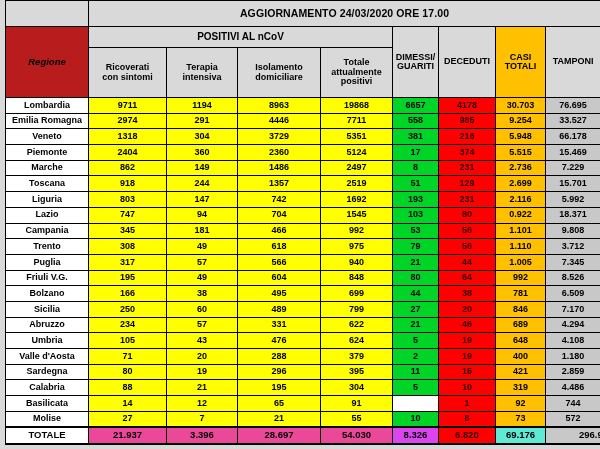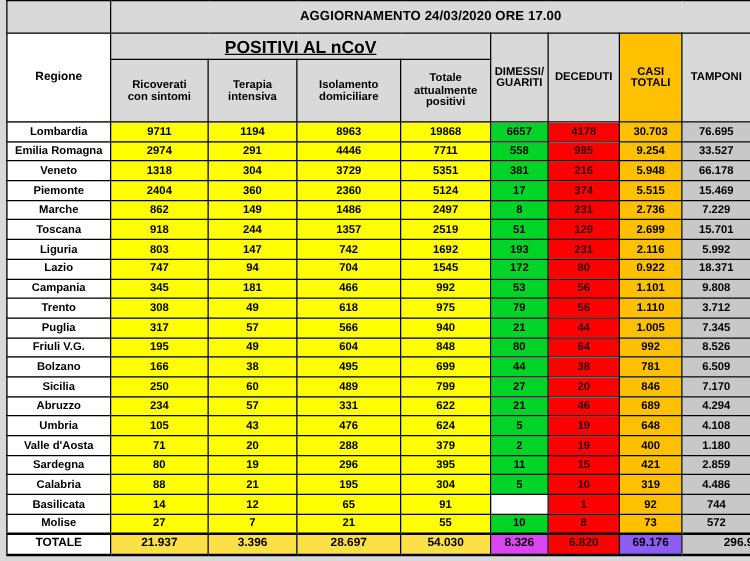--- a/index.html
+++ b/index.html
@@ -35,45 +35,45 @@
   
   .hdr{background:#d9d9d9;color:#000;}
   .title-cell{
     height:25px;font-size:10.5px;letter-spacing:.1px;
     border-top:1px solid #d9d9d9;border-right:1px solid #d9d9d9;
   }
   .corner-blank{
     background:#d9d9d9;border-top:1px solid #d9d9d9;border-left:1px solid #d9d9d9;
   }
   .regione-head{
-    background:#ffffff;font-size:9.5px;
-  }
-  .group-head{height:20px;font-size:14px;text-decoration:underline;}
+    background:#b91c1c;font-size:9.5px;font-style:italic;
+  }
+  .group-head{height:20px;font-size:10px;}
   .sub-head{height:49px;font-size:9px;white-space:normal;line-height:1.25;}
   .casi-head{background:#ffc000;}
 
   
   tbody tr{height:15.7px;}
   td.region{
     background:#ffffff;text-align:center;font-size:9px;
     border-left:1px solid #9b9b9b;
     margin-left:19px;
   }
   td.num{font-size:9px;}
   td.yellow{background:#ffff00;color:#000;}
   td.green{background:#00d427;color:#000;}
   td.red{background:#fe0000;color:#2a0000;}
   td.orange{background:#ffc000;color:#000;}
   td.gray{background:#c8c8c8;color:#000;margin-top:32px;}
   td.empty{background:#ffffff;}
   tr.total-row td{background:#ffffff;}
-  tr.total-row td.yellow{background:#fde047;}
+  tr.total-row td.yellow{background:#ec4899;}
   tr.total-row td.green{background:#d946ef;}
   tr.total-row td.red{background:#fe0000;color:#2a0000;}
-  tr.total-row td.orange{background:#8b5cf6;}
+  tr.total-row td.orange{background:#5eead4;}
   tr.total-row td.gray{background:#c8c8c8;padding-left:33px;}
   tr.total-row{height:17px;}
   tr.total-row td{font-size:9.5px;border-top:2px solid #000;border-bottom:2px solid #000;}
   .thickright{border-right:2px solid #000;}
 </style>
 </head>
 <body>
 
 <div id="sheet">
 
@@ -205,21 +205,21 @@
           <td class="num red">231</td>
           <td class="num orange">2.116</td>
           <td class="num gray">5.992</td>
         </tr>
         <tr>
           <td class="region">Lazio</td>
           <td class="num yellow">747</td>
           <td class="num yellow">94</td>
           <td class="num yellow">704</td>
           <td class="num yellow thickright">1545</td>
-          <td class="num green">172</td>
+          <td class="num green">103</td>
           <td class="num red">80</td>
           <td class="num orange">0.922</td>
           <td class="num gray">18.371</td>
         </tr>
         <tr>
           <td class="region">Campania</td>
           <td class="num yellow">345</td>
           <td class="num yellow">181</td>
           <td class="num yellow">466</td>
           <td class="num yellow thickright">992</td>

